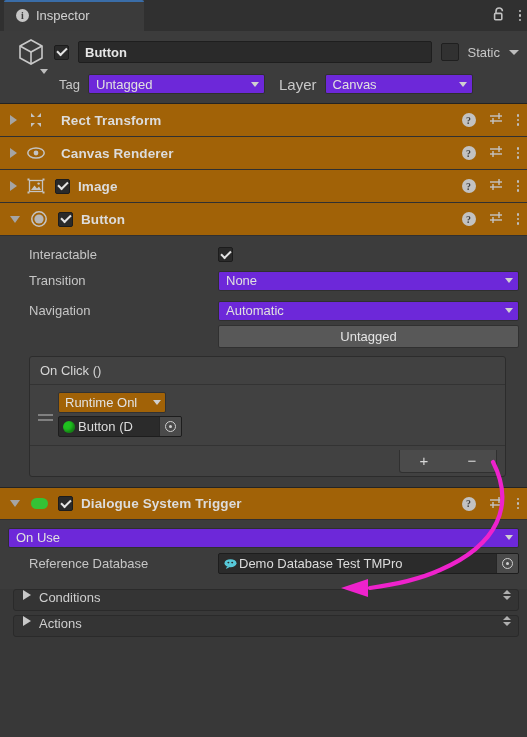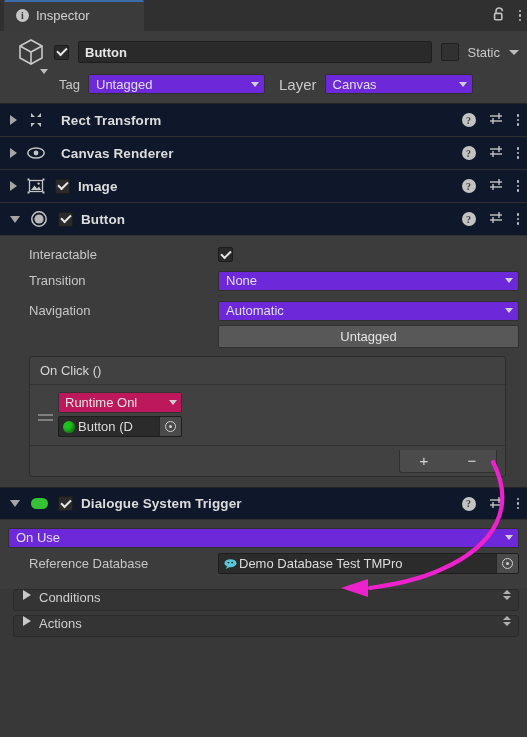--- a/index.html
+++ b/index.html
@@ -44,21 +44,21 @@
 
   .row2{display:flex;align-items:center;height:22px;margin-top:7px;padding-left:26px;}
   .lbl-tag{width:46px;text-align:right;font-size:13px;color:#c8c8c8;}
   .popup{height:20px;background:#6d28d9;border:1px solid #2f2f2f;border-radius:2px;display:flex;align-items:center;
     padding:0 5px 0 7px;box-sizing:border-box;color:#e0e0e0;font-size:13px;position:relative;}
   .popup .pc{margin-left:auto;width:0;height:0;border-left:4.5px solid transparent;border-right:4.5px solid transparent;border-top:5px solid #d0d0d0;}
   .tag-popup{width:177px;margin-left:8px;}
   .lbl-layer{margin-left:14px;font-size:15px;color:#c8c8c8;}
   .layer-popup{width:148px;margin-left:8px;}
   .comphead{height:33px;display:flex;align-items:center;padding:0 8px 0 10px;box-sizing:border-box;
-    background:#0f172a;border-bottom:1px solid #303030;}
+    background:#a16207;border-bottom:1px solid #303030;}
   .foldout{width:0;height:0;flex:none;margin-right:9px;}
   .foldout.closed{border-top:5px solid transparent;border-bottom:5px solid transparent;border-left:7px solid #a5a5a5;}
   .foldout.open{border-left:5px solid transparent;border-right:5px solid transparent;border-top:7px solid #a5a5a5;}
   .cicon{width:20px;height:18px;flex:none;display:flex;align-items:center;justify-content:center;margin-right:7px;}
   .comptitle{font-size:13.5px;font-weight:bold;color:#dcdcdc;margin-left:8px;letter-spacing:.1px;}
   .comphead .cb{margin-left:2px;}
   .head-right{margin-left:auto;display:flex;align-items:center;gap:13px;}
   .qmark{width:14px;height:14px;border-radius:50%;background:#c2c2c2;color:#3d3d3d;font-size:10px;font-weight:bold;
     display:flex;align-items:center;justify-content:center;font-family:"Liberation Serif",serif;}
 
@@ -72,21 +72,21 @@
 
   
   .uev{margin:9px 13px 0 21px;background:#414141;border:1px solid #2c2c2c;border-radius:3px;}
   .uev-head{height:27px;display:flex;align-items:center;padding-left:10px;font-size:13px;color:#d6d6d6;border-bottom:1px solid #333;}
   .uev-row{padding:7px 8px 8px 8px;border-bottom:1px solid #333;display:flex;}
   .drag{width:20px;display:flex;flex-direction:column;justify-content:center;gap:3px;padding-top:6px;flex:none;}
   .drag i{height:2px;background:#808080;display:block;width:15px;}
   .uev-cols{flex:1;}
   .uev-line{display:flex;gap:6px;}
   .uev-line+.uev-line{margin-top:3px;align-items:center;}
-  .smallpop{width:124px;height:21px;background:#be185d;border:1px solid #323232;border-radius:2px;
+  .smallpop{width:108px;height:21px;background:#a16207;border:1px solid #323232;border-radius:2px;
     display:flex;align-items:center;padding:0 4px 0 6px;box-sizing:border-box;font-size:13px;color:#e2e2e2;overflow:hidden;white-space:nowrap;}
   .bigpop{flex:1;height:21px;background:#585858;border:1px solid #323232;border-radius:2px;
     display:flex;align-items:center;padding:0 4px 0 6px;box-sizing:border-box;font-size:13px;color:#e2e2e2;overflow:hidden;white-space:nowrap;}
   .objfield{width:124px;height:21px;background:#2b2b2b;border:1px solid #1d1d1d;border-radius:2px;
     display:flex;align-items:center;padding-left:4px;box-sizing:border-box;font-size:13px;color:#dcdcdc;overflow:hidden;white-space:nowrap;}
   .greendot{width:12px;height:12px;border-radius:50%;background:#1fc21f;flex:none;margin-right:3px;
     box-shadow:inset -2px -2px 3px rgba(0,0,0,.35);}
   .picker{margin-left:auto;width:21px;height:19px;background:#4a4a4a;border-left:1px solid #262626;flex:none;
     display:flex;align-items:center;justify-content:center;}
   .picker:after{content:"";width:9px;height:9px;border-radius:50%;border:1.5px solid #d0d0d0;

